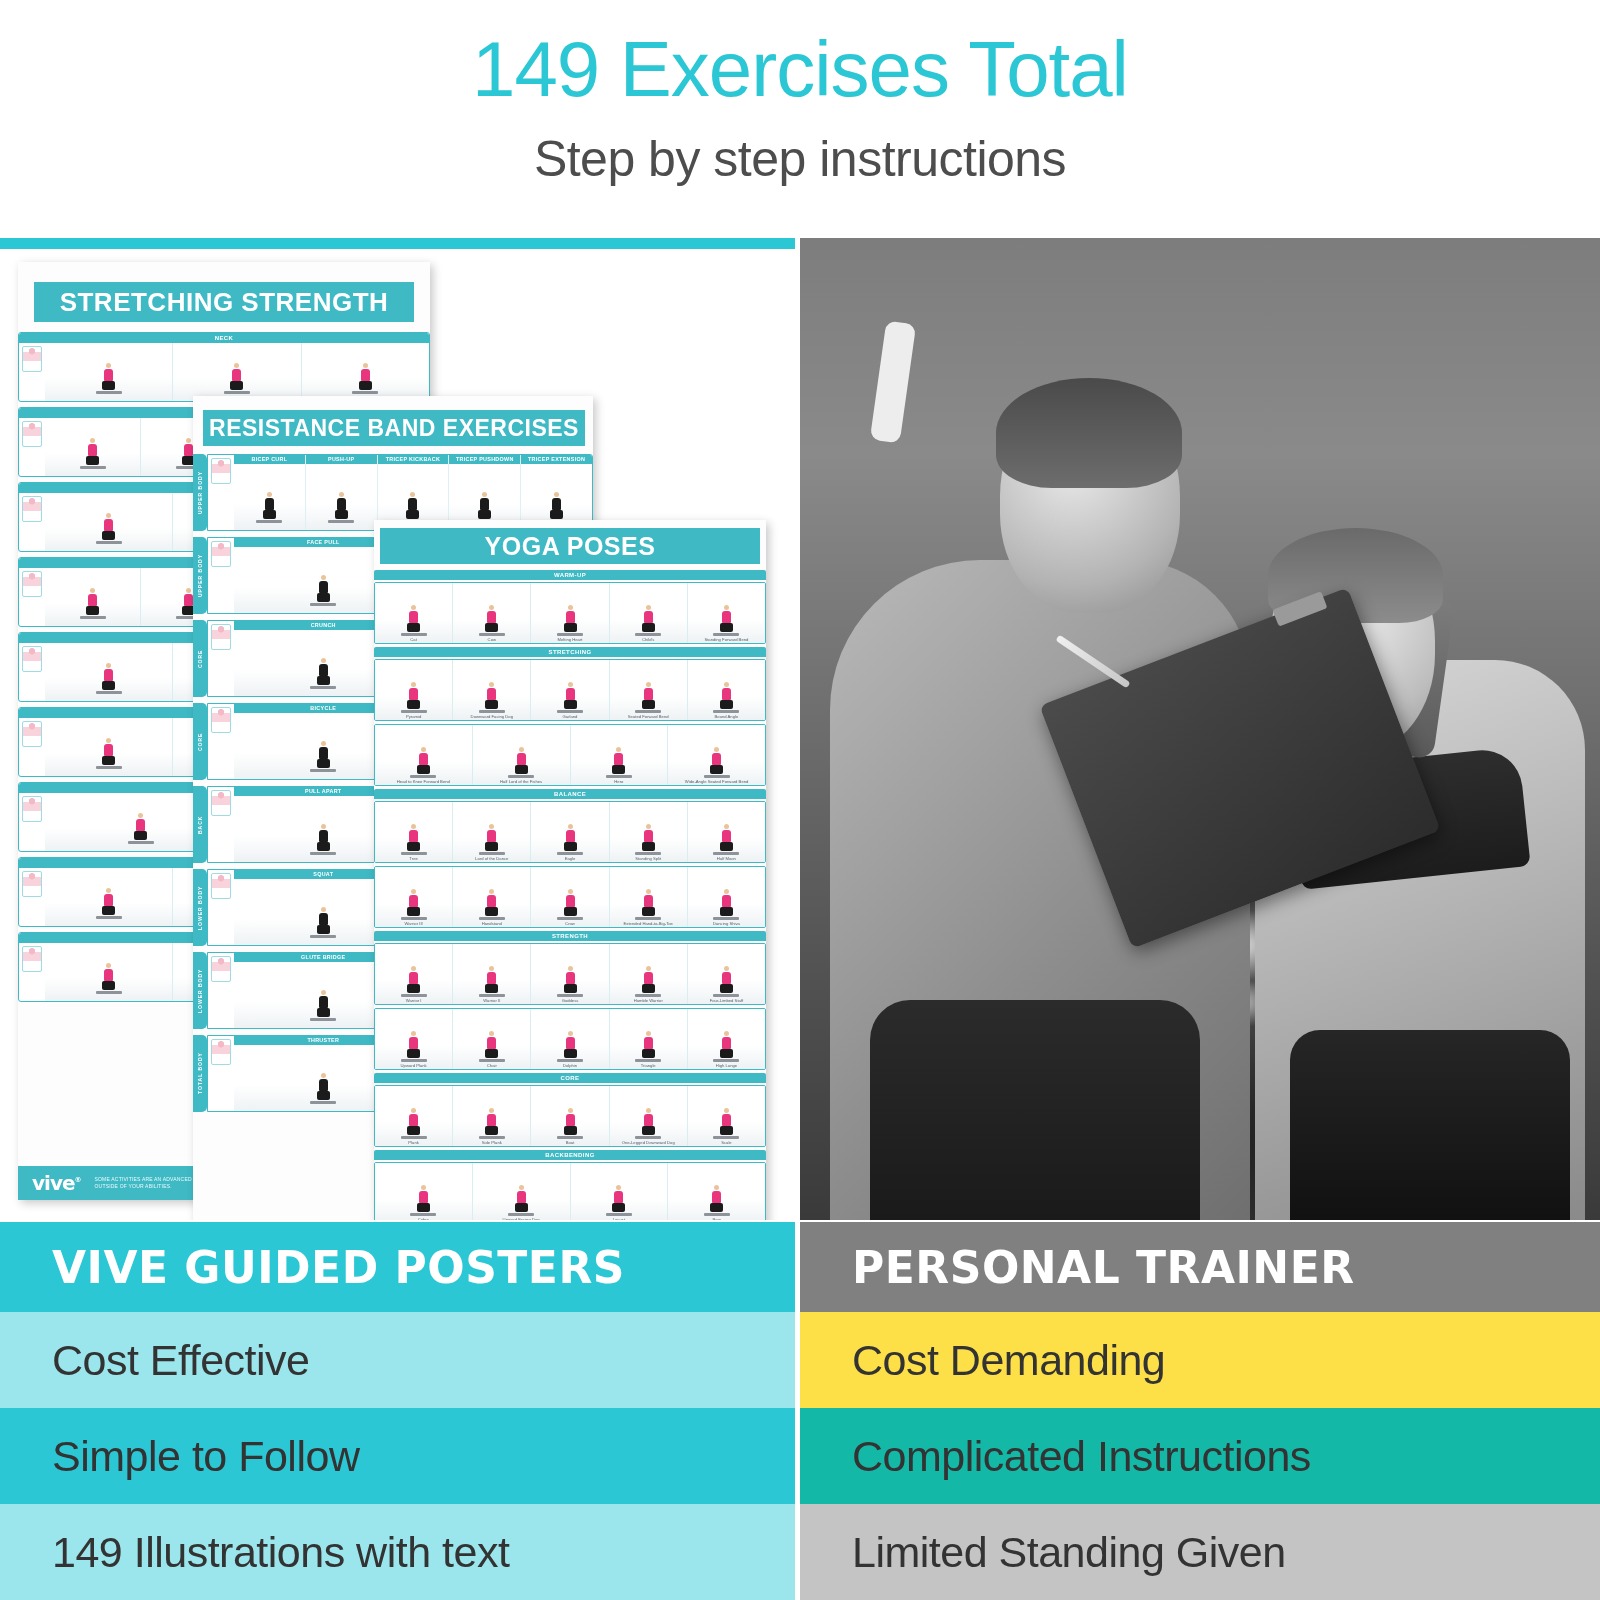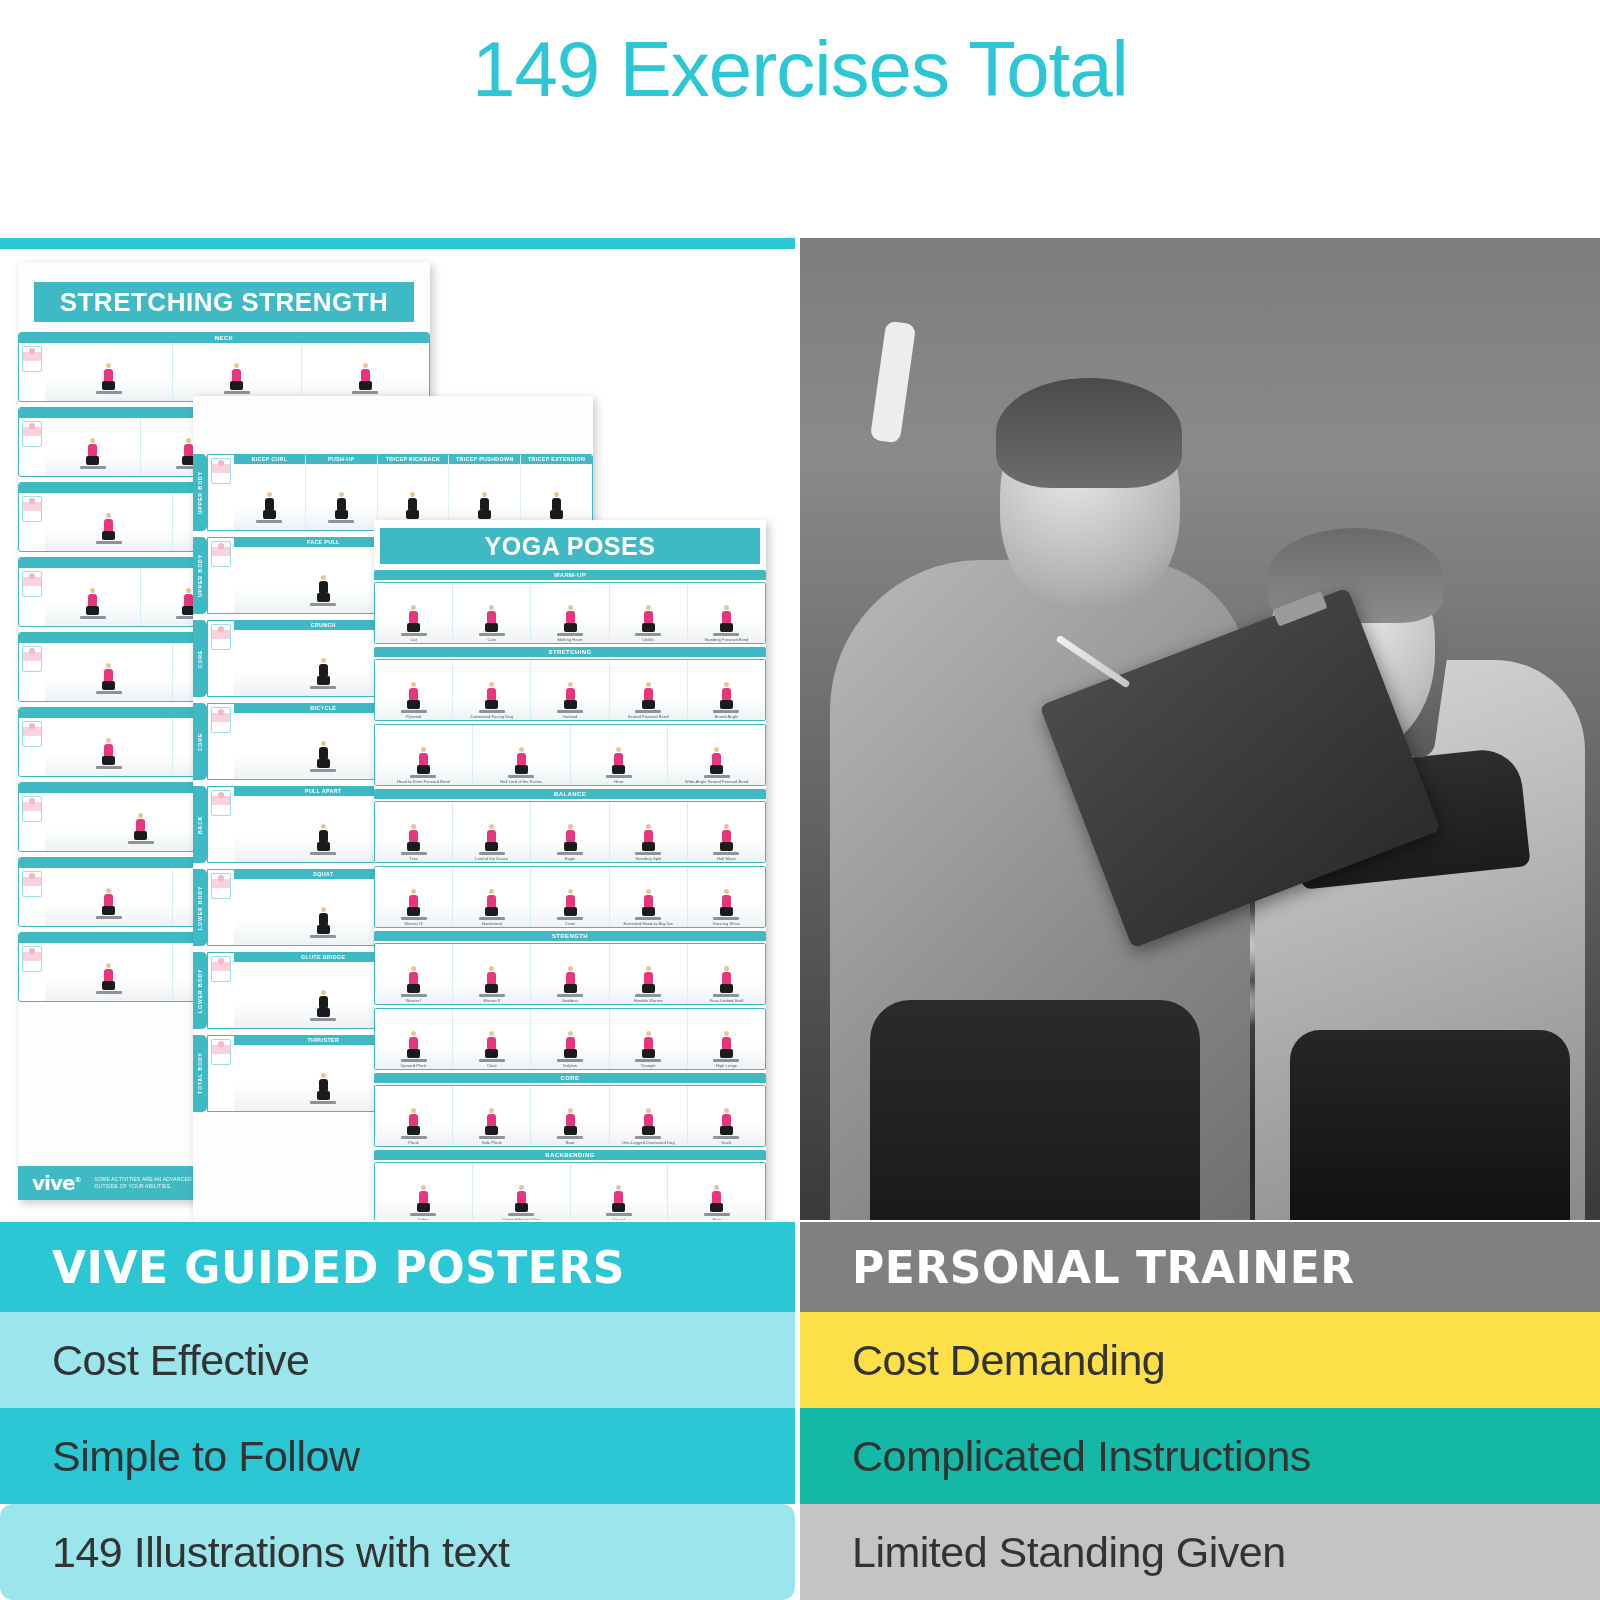--- a/index.html
+++ b/index.html
@@ -166,33 +166,34 @@
   .cmp-left  { left:0;   width:795px; }
   .cmp-right { left:800px; width:800px; }
   .cmp-head { height:90px; display:flex; align-items:center; padding-left:52px;
               color:#fff; font-size:44px; font-weight:bold; letter-spacing:.5px;
               font-family:"DejaVu Sans", sans-serif; }
   .cmp-row  { height:96px; display:flex; align-items:center; padding-left:52px;
               font-size:43px; color:#333333; letter-spacing:-0.5px; }
   .cmp-left  .cmp-head { background:#2BC7D4; }
   .cmp-left  .r0 { background:#9BE5EC; }
   .cmp-left  .r1 { background:#2BC7D4; }
-  .cmp-left  .r2 { background:#9BE5EC;border-radius:13px; }
+  .cmp-left  .r2 { background:#9BE5EC; }
   .cmp-right .cmp-head { background:#808080; }
   .cmp-right .r0 { background:#fde047; }
   .cmp-right .r1 { background:#14b8a6; }
   .cmp-right .r2 { background:#C4C4C4; }
 </style>
 </head>
 <body>
 
 <div id="page">
 
   <div class="header">
     <div class="title">149 Exercises Total</div>
+    <div class="subtitle">Step by step instructions</div>
   </div>
 
   <div class="left-panel">
     <div class="top-teal-bar"></div>
 
     <div class="poster" id="poster-stretching">
       <div class="poster-banner">STRETCHING STRENGTH</div>
       <div class="poster-body" id="body-stretching" style="top:70px;">
           <div class="sec-box">
             <div class="sec-strip">NECK</div>
@@ -493,20 +494,21 @@
         </div>
       <div class="poster-footer">
         <div class="vive-logo">
           <span>vive</span><sup>®</sup>
         </div>
         <div class="disclaimer">SOME ACTIVITIES ARE AN ADVANCED LEVEL OF SKILL. PLEASE USE AT YOUR OWN RISK AND DO NOT ATTEMPT ANYTHING OUTSIDE OF YOUR ABILITIES.</div>
       </div>
     </div>
 
     <div class="poster" id="poster-resistance">
+      <div class="poster-banner">RESISTANCE BAND EXERCISES</div>
       <div class="poster-body" id="body-resistance" style="top:58px;">
           <div class="rb-row">
             <div class="vtab">UPPER BODY</div>
             <div class="rb-cells">
               <div class="anat">
                 <div class="anat-fig"></div>
               </div>
               <div class="rb-cell">
                 <div class="rb-head">BICEP CURL</div>
                 <div style="position: relative; height: 66px; background: linear-gradient(rgb(255, 255, 255) 60%, rgb(238, 242, 244));">

